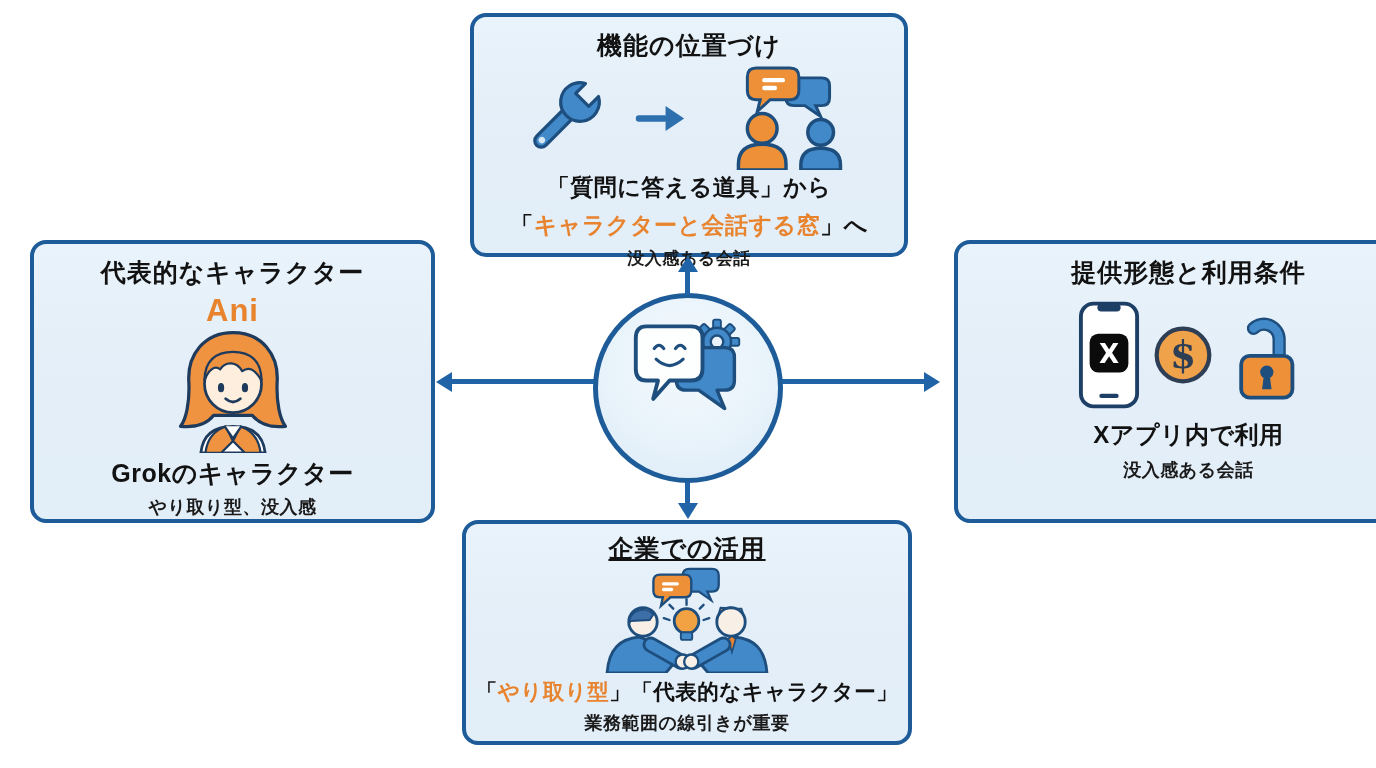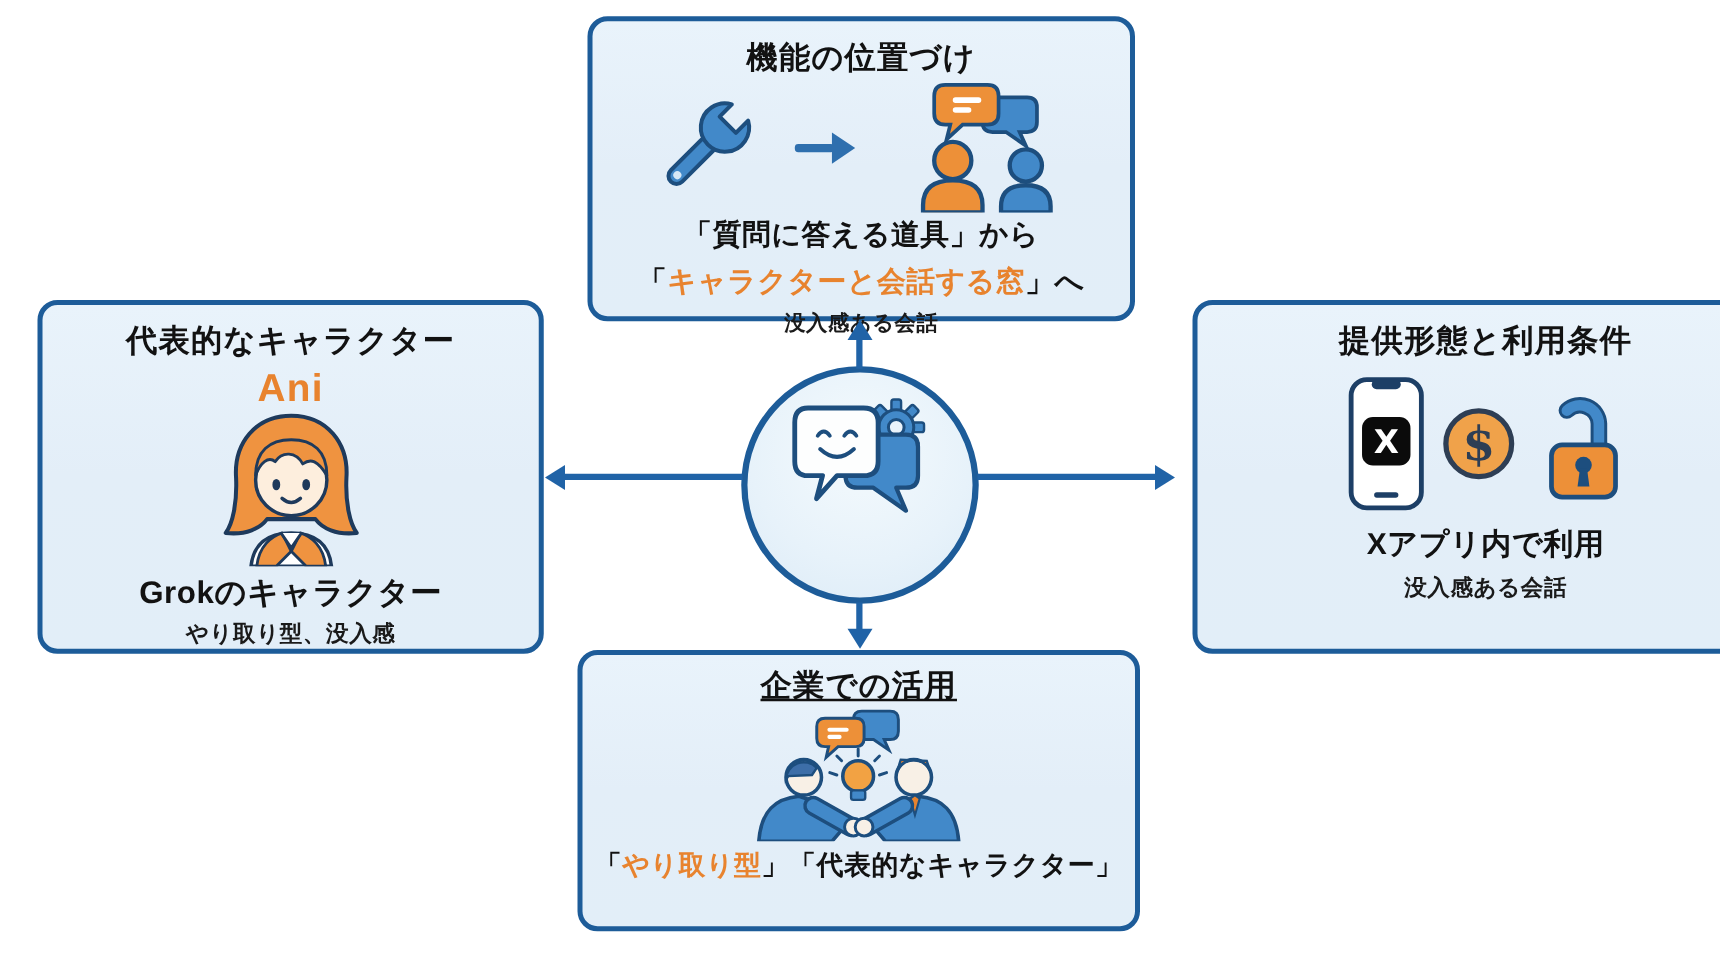--- a/index.html
+++ b/index.html
@@ -160,20 +160,21 @@
       <path d="M124 56 a15 15 0 0 1 29 -3 l-3 -9 -22 -1 z" fill="#e8832e" stroke="#1d4e7e" stroke-width="2"></path>
       <path d="M136 76 l4 14 4 -14 -4 -3 z" fill="#e8832e" stroke="#1d4e7e" stroke-width="1.8"></path>
       <path d="M54 82 L86 100" stroke="#1d4e7e" stroke-width="17" stroke-linecap="round"></path>
       <path d="M54 82 L86 100" stroke="#4289c9" stroke-width="11" stroke-linecap="round"></path>
       <path d="M131 82 L99 100" stroke="#1d4e7e" stroke-width="17" stroke-linecap="round"></path>
       <path d="M131 82 L99 100" stroke="#4289c9" stroke-width="11" stroke-linecap="round"></path>
       <circle cx="88" cy="100" r="7.5" fill="#f8f0e6" stroke="#1d4e7e" stroke-width="2.5"></circle>
       <circle cx="97" cy="100" r="7.5" fill="#f8f0e6" stroke="#1d4e7e" stroke-width="2.5"></circle>
     </svg>
     <div class="main-line" style="margin-top:4px;"><span>「</span><span class="hl">やり取り型</span><span>」「代表的なキャラクター」</span></div>
+    <div class="sub-line" style="font-size:18px; margin-top:5px;">業務範囲の線引きが重要</div>
   </div>
 
   <div class="center-circle">
     <svg width="116" height="100" viewBox="0 0 120 102" style="margin-top:18px;">
       <g transform="translate(90,26)">
         <g fill="#4289c9" stroke="#1d4e7e" stroke-width="2">
           <rect x="-4" y="-23" width="8" height="11" rx="2"></rect>
           <rect x="-4" y="-23" width="8" height="11" rx="2" transform="rotate(45)"></rect>
           <rect x="-4" y="-23" width="8" height="11" rx="2" transform="rotate(90)"></rect>
           <rect x="-4" y="-23" width="8" height="11" rx="2" transform="rotate(135)"></rect>

